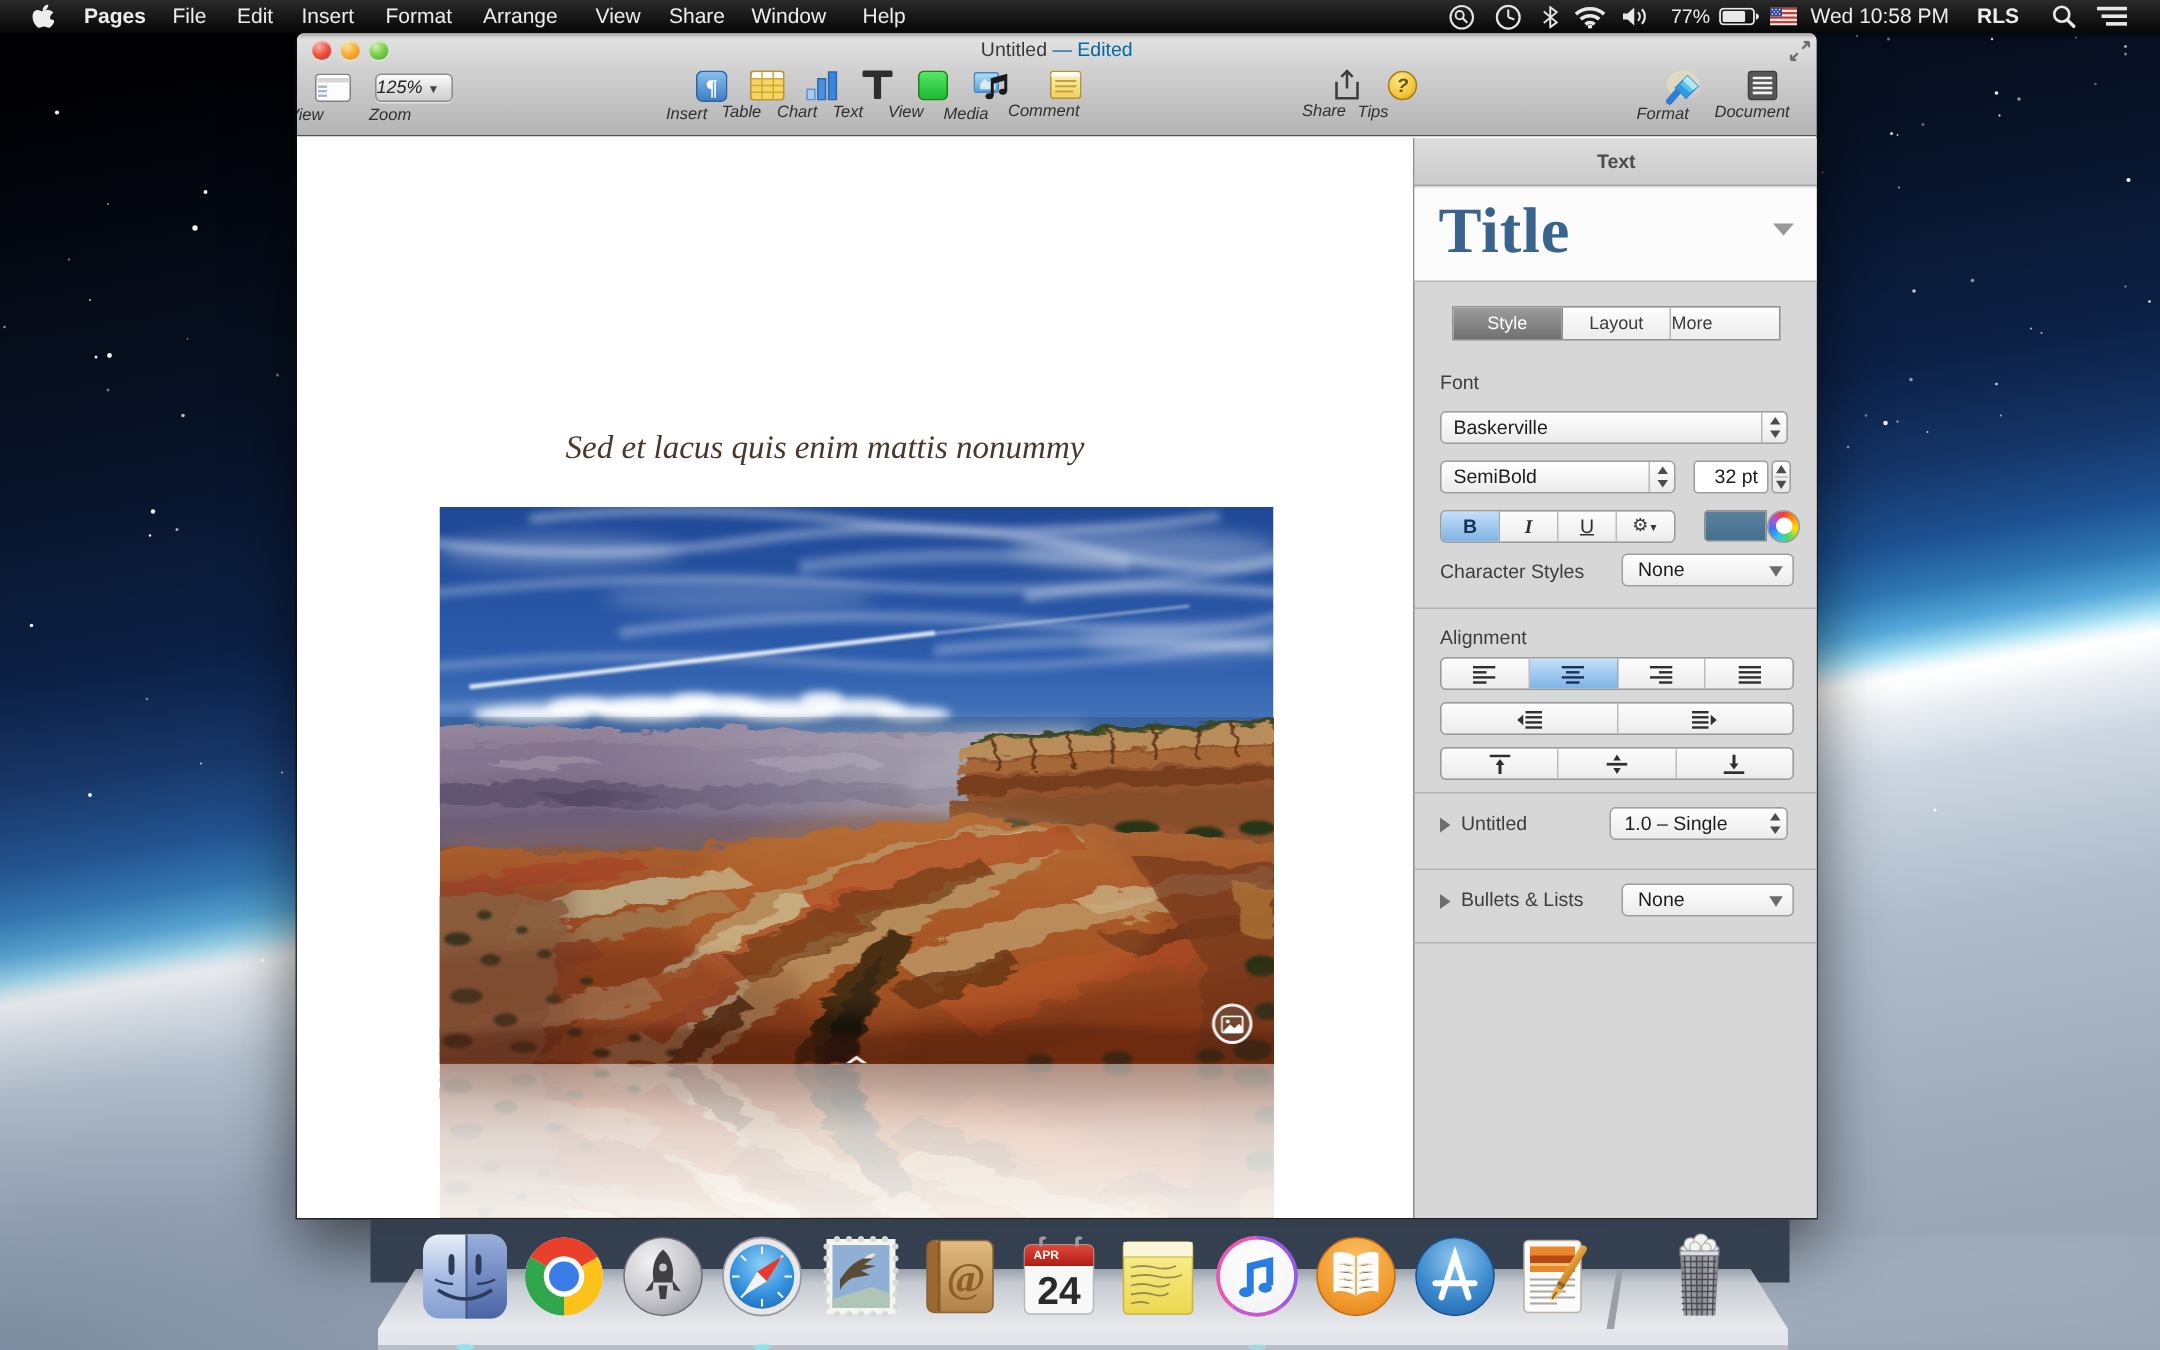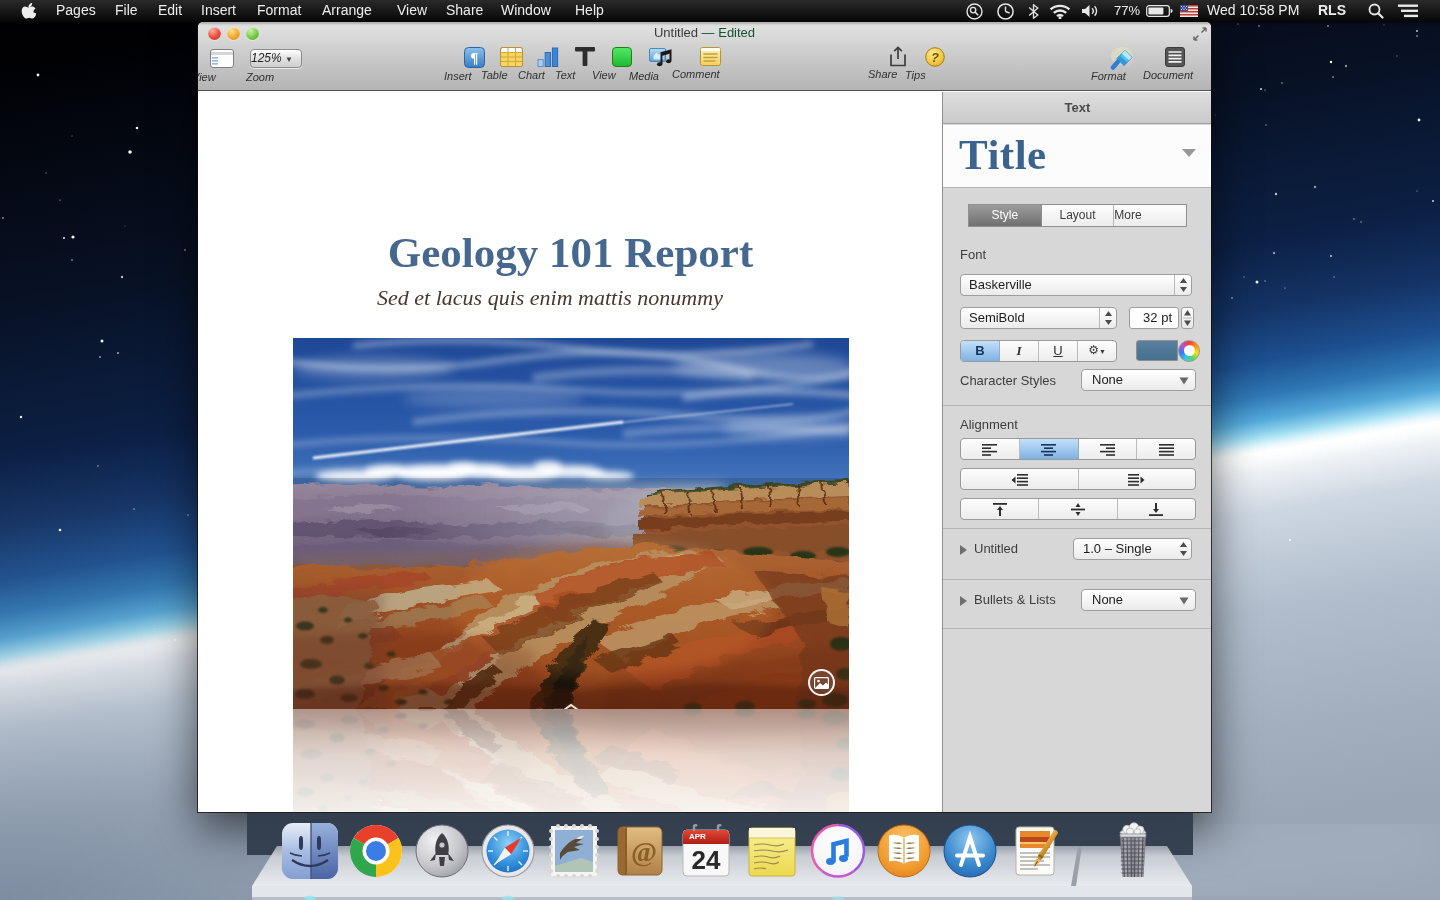--- a/index.html
+++ b/index.html
@@ -213,21 +213,21 @@
         <circle cx="175" cy="640" r="1.1" opacity="0.95"></circle>
         <circle cx="1290" cy="540" r="1.0" opacity="0.95"></circle>
   </g>
 </svg>
 
 <div id="win">
   <div id="chrome"></div>
   <div class="tl" style="left:10px;background:radial-gradient(circle at 35% 30%,#f8b0a6,#ec4c3c 52%,#c03428)"></div>
   <div class="tl" style="left:29px;background:radial-gradient(circle at 35% 30%,#fde09a,#f4aa2e 52%,#d88a14)"></div>
   <div class="tl" style="left:48px;background:radial-gradient(circle at 35% 30%,#ccf0b0,#74cc44 52%,#4aa428)"></div>
-  <div id="wtitle"><span style="color:#3a3a3a">Untitled</span> <span style="color:#14532d">— Edited</span></div>
+  <div id="wtitle"><span style="color:#3a3a3a">Untitled</span> <span style="color:#0369a1">— Edited</span></div>
   <svg class="abs" style="left:995px;top:5px" width="14" height="14" viewBox="0 0 14 14">
     <g stroke="#6e6e6e" stroke-width="1.6" fill="#6e6e6e">
       <path d="M8.5,5.5 L13,1 M13,1 L9.5,1 M13,1 L13,4.5" fill="none"></path>
       <path d="M5.5,8.5 L1,13 M1,13 L4.5,13 M1,13 L1,9.5" fill="none"></path>
     </g>
   </svg>
 
   <div class="tbtn" style="left:-6px;top:27px;width:60px">
     <svg width="24" height="19" viewBox="0 0 24 19" style="display:block;margin:0 auto">
       <rect x="0.5" y="0.5" width="23" height="18" rx="2.5" fill="#fdfdfd" stroke="#808080"></rect>
@@ -375,21 +375,20 @@
       <g stroke="#f2f2f2" stroke-width="1.7">
             <line x1="3.5" y1="5" x2="16.5" y2="5"></line>
             <line x1="3.5" y1="8.3" x2="16.5" y2="8.3"></line>
             <line x1="3.5" y1="11.6" x2="16.5" y2="11.6"></line>
             <line x1="3.5" y1="14.9" x2="16.5" y2="14.9"></line>
           </g>
     </svg>
     <div class="lb" style="margin-top:2px">Document</div>
   </div>
   <div id="docarea">
-    <div class="abs serif" style="left:0;top:136px;width:743px;text-align:center;font-size:43px;font-weight:bold;color:#46688e">Geology 101 Report</div>
     <div class="abs serif" style="left:0;top:193px;width:702px;text-align:center;font-size:22px;font-style:italic;color:#49372b">Sed et lacus quis enim mattis nonummy</div>
     <svg width="0" height="0" style="position:absolute">
       <defs>
         <linearGradient id="psky" x1="0" y1="0" x2="0" y2="1">
           <stop offset="0" stop-color="#1e4896"></stop>
           <stop offset="0.5" stop-color="#2c5cac"></stop>
           <stop offset="0.82" stop-color="#4f80c0"></stop>
           <stop offset="1" stop-color="#85a8d4"></stop>
         </linearGradient>
         <linearGradient id="purp" x1="0" y1="0" x2="0" y2="1">
@@ -778,21 +777,21 @@
     </div>
     <div class="abs" style="left:0;top:536px;width:269px;border-top:1px solid #b4b4b4"></div>
   </div>
 </div>
 
 <div id="menubar">
   <svg class="abs" style="left:21px;top:3px" width="15" height="17" viewBox="0 0 15 17" fill="#ededed">
     <path d="M12.4,9.1 c0-2.4,2-3.5,2.1-3.6 c-1.1-1.7-2.9-1.9-3.5-1.9 c-1.5-0.2-2.9,0.9-3.7,0.9 c-0.8,0-1.9-0.9-3.2-0.9 c-1.6,0-3.4,1.3-3.4,4.4 c0,1.9,0.7,3.9,1.6,5.2 c0.8,1.1,1.7,2.4,2.9,2.3 c1.2,0,1.6-0.8,3.1-0.8 c1.4,0,1.8,0.8,3.1,0.8 c1.3,0,2.1-1.2,2.9-2.3 c0.9-1.3,1.3-2.6,1.3-2.7 C15.5,10.5,12.4,10,12.4,9.1z"></path>
     <path d="M10.2,2.3 c0.7-0.8,1.1-1.9,1-3 c-1,0-2.1,0.7-2.8,1.5 C7.8,1.5,7.3,2.6,7.5,3.7 C8.6,3.8,9.6,3.1,10.2,2.3z" transform="translate(0 0.6)"></path>
   </svg>
-  <div class="mi" style="left:56px;font-weight:normal">Pages</div>
+  <div class="mi" style="left:56px;font-weight:bold">Pages</div>
   <div class="mi" style="left:115px">File</div>
   <div class="mi" style="left:158px">Edit</div>
   <div class="mi" style="left:201px">Insert</div>
   <div class="mi" style="left:257px">Format</div>
   <div class="mi" style="left:322px">Arrange</div>
   <div class="mi" style="left:397px">View</div>
   <div class="mi" style="left:446px">Share</div>
   <div class="mi" style="left:501px">Window</div>
   <div class="mi" style="left:575px">Help</div>
   <svg class="abs" style="left:966px;top:3px" width="17" height="17" viewBox="0 0 17 17">

